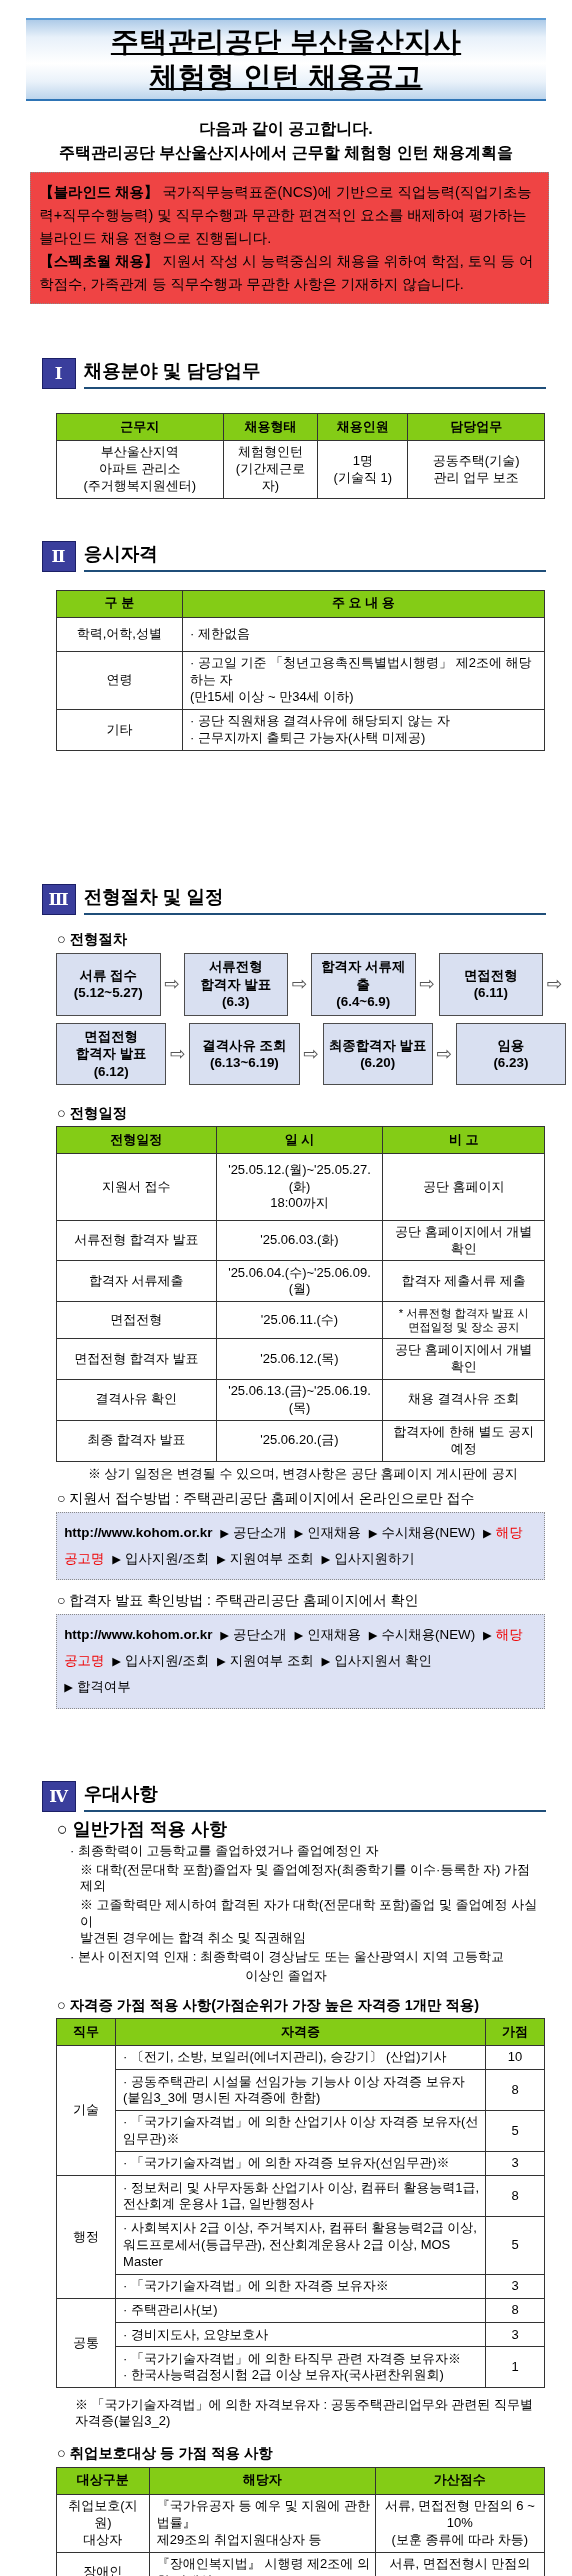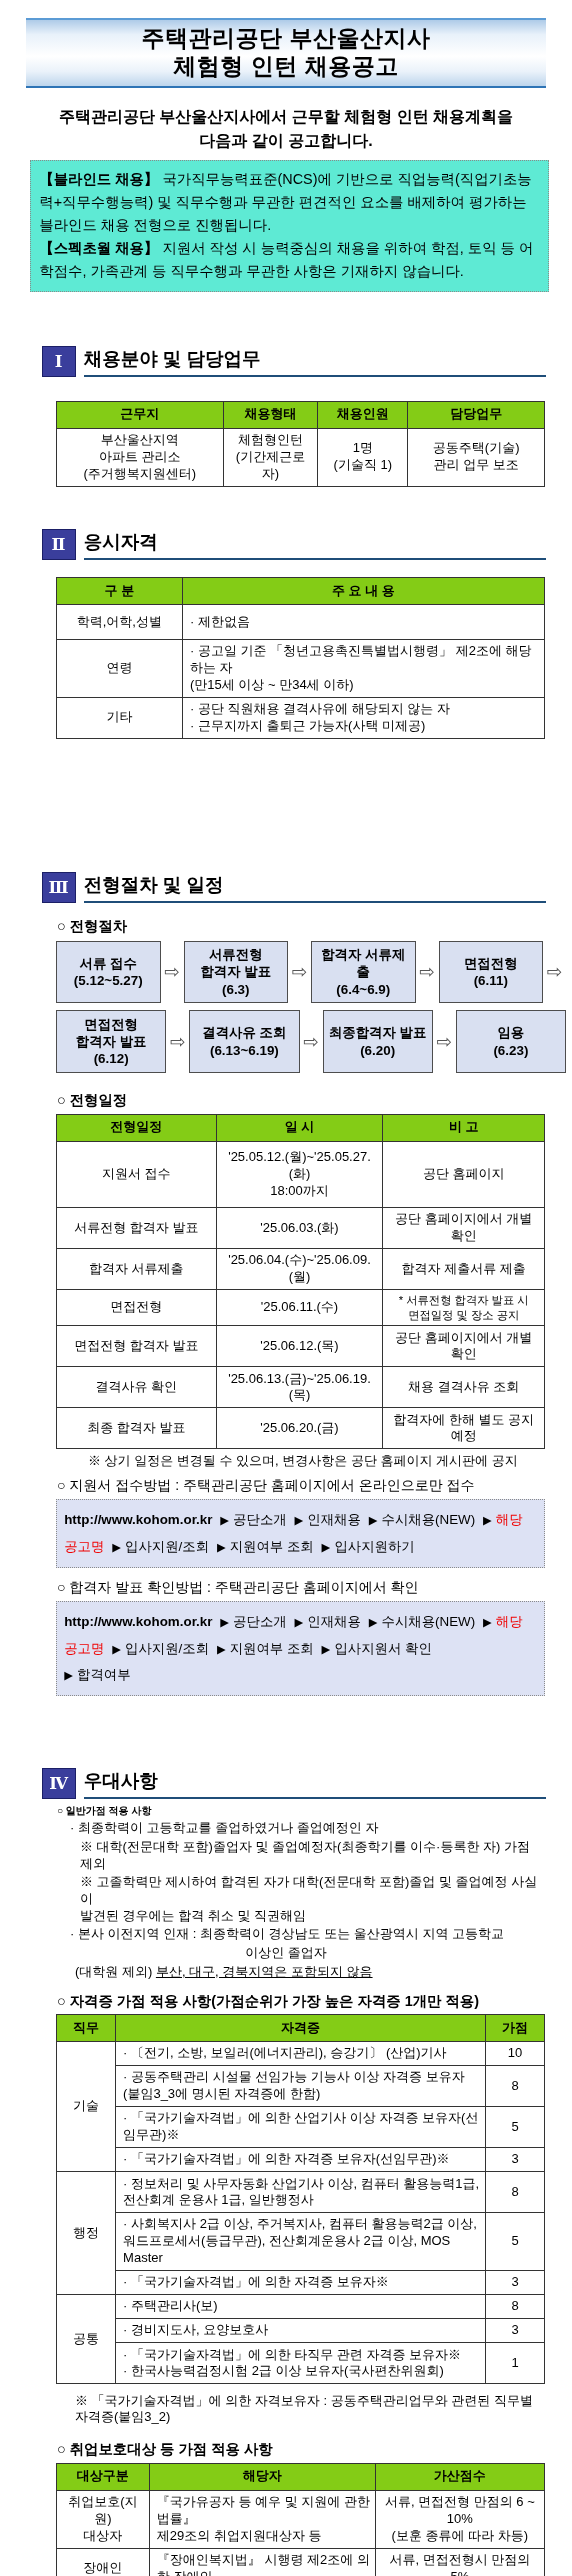--- a/index.html
+++ b/index.html
@@ -4,25 +4,25 @@
 <style>
   html,body{margin:0;padding:0;background:#fff;}
   body{font-family:"Liberation Sans",sans-serif;color:#000;}
   #page{width:573px;height:4003px;overflow:hidden;background:#fff;position:relative;}
   .content{width:520px;margin-left:26px;}
   .ml{white-space:pre-line;}
   
   .title-box{margin-top:17.5px;border-top:2.1px solid #5b9bd5;border-bottom:2.6px solid #2e74b5;
     background:linear-gradient(180deg,#aecbe8 0%,#e8f1fa 22%,#ffffff 55%,#eaf2fa 78%,#bdd5ec 100%);
     text-align:center;padding:4.1px 0 5.2px 0;}
-  .title-box .t{font-size:23px;font-weight:bold;line-height:1.25;letter-spacing:0.5px;}
+  .title-box .t{font-size:28px;font-weight:bold;line-height:1.25;letter-spacing:0.5px;text-decoration:underline;}
   
   .intro{margin-top:16.5px;text-align:center;font-size:16px;font-weight:600;line-height:1.5;}
   
-  .notice-box{margin-top:7.2px;margin-left:4.1px;width:501px;border:1px dotted #8a8a8a;background:#5eead4;
+  .notice-box{margin-top:7.2px;margin-left:4.1px;width:501px;border:1px dotted #8a8a8a;background:#ef4444;
     padding:7.2px 8.2px;font-size:14.4px;line-height:1.6;}
   .notice-box b{font-weight:bold;}
   
   .sec{display:flex;align-items:flex-end;margin-left:15.5px;}
   .badge{width:32px;height:29px;background:#3a3e9c;border:1px solid #1b1f66;display:flex;align-items:center;justify-content:center;flex:0 0 auto;}
   .badge span{color:#fff;font-size:16.5px;font-family:"DejaVu Serif",serif;font-weight:bold;}
   .sec-right{flex:1;margin-left:8.2px;}
   .sec-title{font-size:18.5px;font-weight:bold;padding-bottom:4.1px;}
   .sec-rule{height:2.1px;background:#1f4e79;}
   
@@ -56,22 +56,22 @@
 
 <div id="page">
 <div class="content">
 
   <div class="title-box">
     <div class="t">주택관리공단 부산울산지사</div>
     <div class="t">체험형 인턴 채용공고</div>
   </div>
 
   <div class="intro">
+    <div>다음과 같이 공고합니다.</div>
     <div>주택관리공단 부산울산지사에서 근무할 체험형 인턴 채용계획을</div>
-    <div>다음과 같이 공고합니다.</div>
   </div>
 
   <div class="notice-box">
     <span><b>【블라인드 채용】</b></span><span> 국가직무능력표준(NCS)에 기반으로 직업능력(직업기초능력+직무수행능력) 및 직무수행과 무관한 편견적인 요소를 배제하여 평가하는 블라인드 채용 전형으로 진행됩니다.</span><br>
     <span><b>【스펙초월 채용】</b></span><span> 지원서 작성 시 능력중심의 채용을 위하여 학점, 토익 등 어학점수, 가족관계 등 직무수행과 무관한 사항은 기재하지 않습니다.</span>
   </div>
 
   <div class="sec" style="margin-top:54px;">
     <div class="badge">
           <span>Ⅰ</span>
@@ -276,28 +276,27 @@
   <div class="sec" style="margin-top:72px;">
     <div class="badge">
           <span>Ⅳ</span>
         </div>
     <div class="sec-right">
           <div class="sec-title">우대사항</div>
           <div class="sec-rule"></div>
         </div>
   </div>
 
-  <p class="b bold" style="margin-top:6.2px;font-size:10px;">○ 일반가점 적용 사항</p>
+  <p class="b bold" style="margin-top:6.2px;font-size:18px;">○ 일반가점 적용 사항</p>
   <p class="sb">· 최종학력이 고등학교를 졸업하였거나 졸업예정인 자</p>
   <p class="sb ml" style="margin-left:54px;">※ 대학(전문대학 포함)졸업자 및 졸업예정자(최종학기를 이수·등록한 자) 가점 제외</p>
   <p class="sb ml" style="margin-left:54px;">※ 고졸학력만 제시하여 합격된 자가 대학(전문대학 포함)졸업 및 졸업예정 사실이
 발견된 경우에는 합격 취소 및 직권해임</p>
   <p class="sb">· 본사 이전지역 인재 : 최종학력이 경상남도 또는 울산광역시 지역 고등학교</p>
   <p class="sb ctr" style="margin-left:0;">이상인 졸업자</p>
-  <p class="sb" style="margin-left:49px;"><span>(대학원 제외) </span><span class="u">부산, 대구, 경북지역은 포함되지 않음</span></p>
 
   <p class="b bold" style="margin-top:11.3px;font-size:14.4px;">○ 자격증 가점 적용 사항(가점순위가 가장 높은 자격증 1개만 적용)</p>
 
   <table class="tbl cert" style="margin-top:4.1px;">
     <colgroup>
           <col style="width:59px">
           <col style="width:371px">
           <col style="width:59px">
         </colgroup>
     <tbody>

